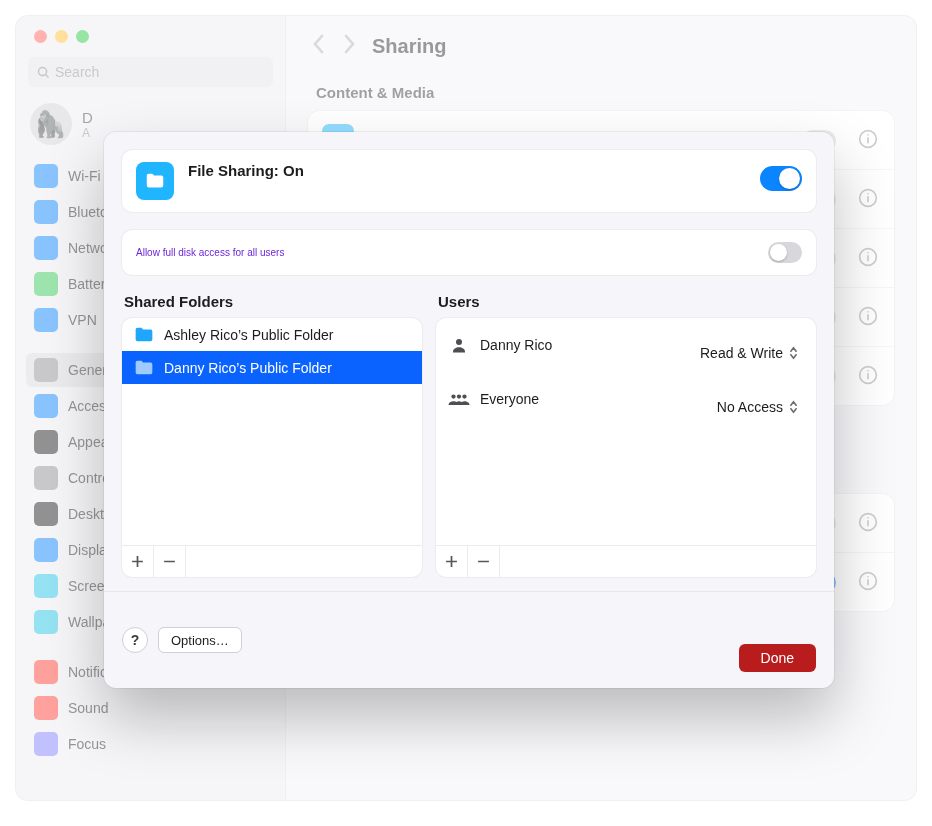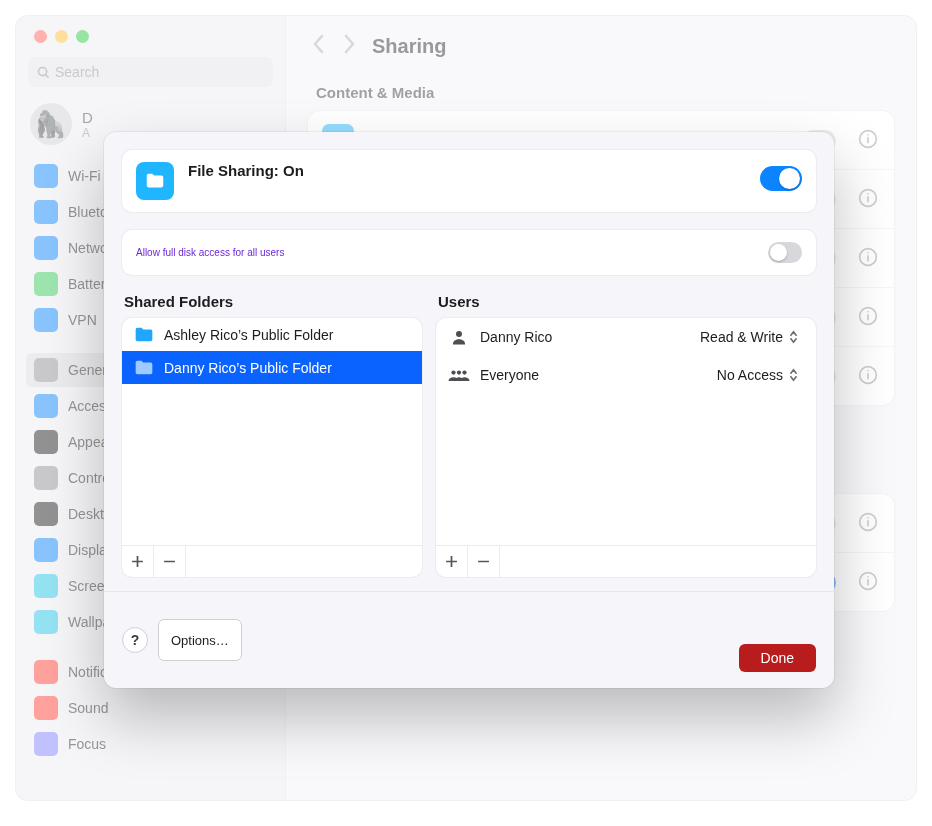--- a/index.html
+++ b/index.html
@@ -88,32 +88,32 @@
     display:flex;flex-direction:column;overflow:hidden;}
   .list-body{flex:1;}
   .li{display:flex;align-items:center;gap:10px;padding:8px 12px;font-size:14px;color:#1d1d1f;}
   .li.alt{background:#f5f4f8;}
   .li.sel{background:#0a63ff;color:#fff;}
   .li-folder-icon{width:20px;height:17px;color:#1fa6ff;flex-shrink:0;}
   .li.sel .li-folder-icon{color:#9ecbff;}
   .user-icon{width:22px;height:22px;color:#4e4e53;flex-shrink:0;display:flex;align-items:center;justify-content:center;}
   .u-name{flex:1;}
   .perm-select{display:flex;align-items:center;gap:6px;font-size:14px;color:#1d1d1f;
-    padding:3px 6px;border-radius:5px;}
+    padding:3px 6px;border-radius:5px;margin-top:16px;}
   .perm-select svg{color:#6b6b70;}
 
   .list-footer{display:flex;align-items:center;border-top:1px solid #eceaee;height:32px;}
   .ft-btn{width:32px;height:100%;display:flex;align-items:center;justify-content:center;
     color:#575759;border-right:1px solid #eceaee;}
 
   .sheet-footer{display:flex;align-items:center;padding:16px 18px;gap:10px;
     border-top:1px solid rgba(0,0,0,.06);margin-top:14px;}
   .help-btn{width:26px;height:26px;border-radius:50%;background:#fff;border:1px solid #cfcfd4;
     display:flex;align-items:center;justify-content:center;color:#3a3a3c;font-weight:600;font-size:14px;}
-  .options-btn{height:42px;padding:0 12px;border-radius:6px;background:#fff;
+  .options-btn{height:26px;padding:0 12px;border-radius:6px;background:#fff;
     border:1px solid #cfcfd4;font-size:13px;color:#1d1d1f;}
   .done-btn{margin-left:auto;height:28px;padding:0 22px;border-radius:6px;background:#b91c1c;
     border:none;color:#fff;font-size:14px;font-weight:500;margin-top:36px;}
 </style>
 </head>
 <body>
 
 <div class="settings-window">
 
   <div class="sidebar">

